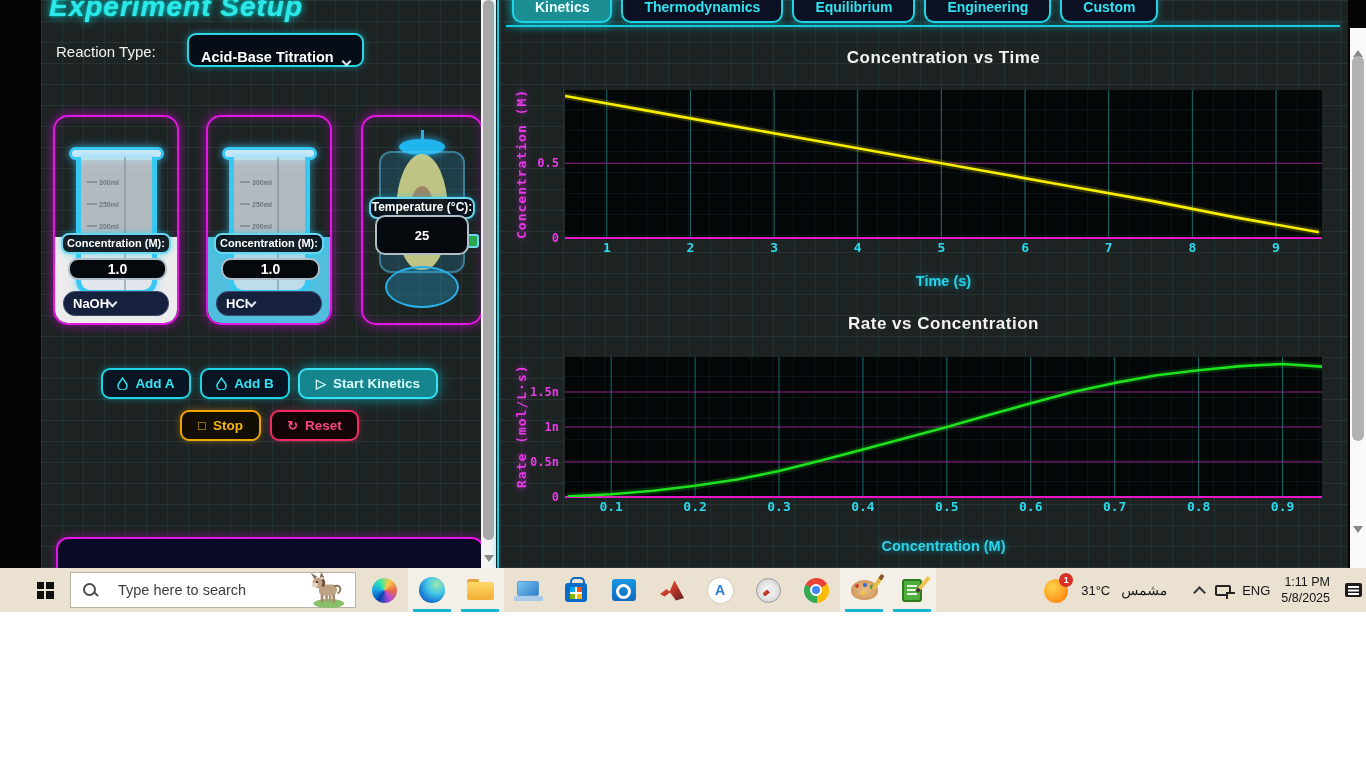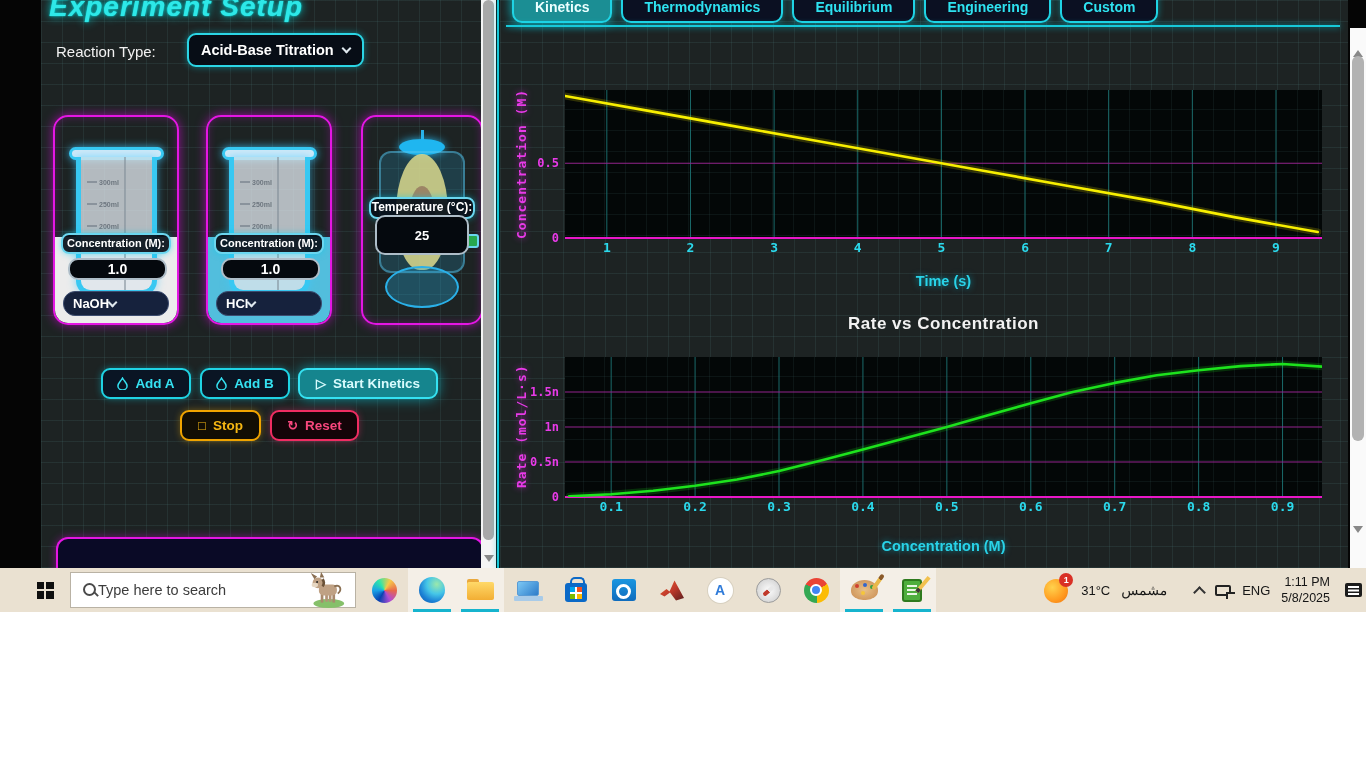--- a/index.html
+++ b/index.html
@@ -13,21 +13,21 @@
       linear-gradient(rgba(85,135,135,.15) 1px, transparent 1px),
       linear-gradient(90deg, rgba(85,135,135,.15) 1px, transparent 1px);
     background-size:21px 21px;
   }
 
   
   #left-panel { position:absolute; left:25px; top:0; width:453px; height:568px; overflow:hidden;margin-left:16px; }
   .lp-title { position:absolute; left:8px; top:-9px; font-size:28px; font-style:italic; font-weight:800; letter-spacing:1px;
     color:#2ee8e8; text-shadow:0 0 10px rgba(0,255,255,.85), 0 0 2px rgba(0,255,255,.9); white-space:nowrap; }
   .rt-label { position:absolute; left:15px; top:43px; color:#f2f2f2; font-size:15px; }
-  .neo-select { position:absolute; display:flex; align-items:center; background:#070d16; border:2px solid #2bd5e5; border-radius:9px;
+  .neo-select { position:absolute; display:flex; align-items:flex-end; background:#070d16; border:2px solid #2bd5e5; border-radius:9px;
     color:#fff; font-weight:700; box-shadow:0 0 7px rgba(0,220,240,.45); cursor:pointer; }
   #reaction-select { left:146px; top:33px; width:177px; height:34px; font-size:14.5px; padding:0 12px; }
   .neo-select .grow { flex:1; }
   .chev { width:7px; height:7px; border-right:2px solid #dfe8ee; border-bottom:2px solid #dfe8ee; transform:rotate(45deg); margin-top:-3px; flex:none; }
 
   
   .card { position:absolute; top:115px; height:210px; border:2px solid #e416e4; border-radius:15px; overflow:hidden;
     box-shadow:0 0 11px rgba(255,0,255,.55), inset 0 0 9px rgba(255,0,255,.25); }
   #card-a { left:12px;  width:126px; }
   #card-b { left:165px; width:126px; }
@@ -125,21 +125,21 @@
     writing-mode:vertical-rl; transform:rotate(180deg); text-shadow:0 0 6px rgba(240,40,240,.6); white-space:nowrap; }
   #ylabel-1 { left:12px; top:88px; height:152px; }
   #ylabel-2 { left:12px; top:355px; height:142px; }
 
   
   #taskbar { position:absolute; left:0; top:568px; width:1366px; height:44px; background:#eae1d1; }
   #start-button { position:absolute; left:26px; top:0; width:38px; height:44px; display:flex; align-items:center; justify-content:center; cursor:pointer; }
   .win-logo { width:17px; height:17px; display:grid; grid-template-columns:1fr 1fr; grid-template-rows:1fr 1fr; gap:2px; }
   .win-logo span { background:#0f0f0f; }
   #search-box { position:absolute; left:70px; top:4px; width:286px; height:36px; background:#ffffff; border:1px solid #b9b2a4;
-    display:flex; align-items:center; padding:0 8px 0 12px; gap:0; }
+    display:flex; align-items:center; padding:0 8px 0 12px; gap:20px; }
   .ic-search { width:15px; height:15px; position:relative; flex:none; }
   .ic-search::before { content:''; position:absolute; left:0; top:0; width:9px; height:9px; border:2px solid #4a4a4a; border-radius:50%; }
   .ic-search::after { content:''; position:absolute; left:10px; top:10px; width:6px; height:2px; background:#4a4a4a; transform:rotate(45deg); }
   #search-input { flex:1; border:none; outline:none; font-size:14.5px; color:#333; font-family:"Liberation Sans",sans-serif; background:transparent; min-width:0; }
   #search-input::placeholder { color:#3c3c3c; }
   #tb-apps { position:absolute; left:360px; top:0; height:44px; display:flex; }
   .tb-icon { width:48px; height:44px; display:flex; align-items:center; justify-content:center; position:relative; cursor:pointer; }
   .tb-icon.tb-active { background:rgba(255,255,255,.48); }
   .tb-underline { position:absolute; left:5px; right:5px; bottom:0; height:3px; background:#16b4ce; }
 
@@ -321,20 +321,21 @@
   <div id="right-panel" class="gridbg">
     <div id="chart-tabs">
         <div class="tab active">Kinetics</div>
         <div class="tab">Thermodynamics</div>
         <div class="tab">Equilibrium</div>
         <div class="tab">Engineering</div>
         <div class="tab">Custom</div>
       </div>
     <div id="tabs-line"></div>
 
+    <div class="chart-title" id="chart-title-1">Concentration vs Time</div>
     <div class="yaxis-label" id="ylabel-1">Concentration (M)</div>
     <svg class="chart-svg" id="chart-svg-1" width="812" height="174">
         <defs>
           <pattern id="pgrid0" width="21" height="21" patternUnits="userSpaceOnUse">
             <path d="M21 0 H0 V21" fill="none" stroke="rgba(70,120,120,0.25)" stroke-width="1"></path>
           </pattern>
           <clipPath id="pclip0">
             <rect x="45" y="2" width="757" height="148"></rect>
           </clipPath>
         </defs>

